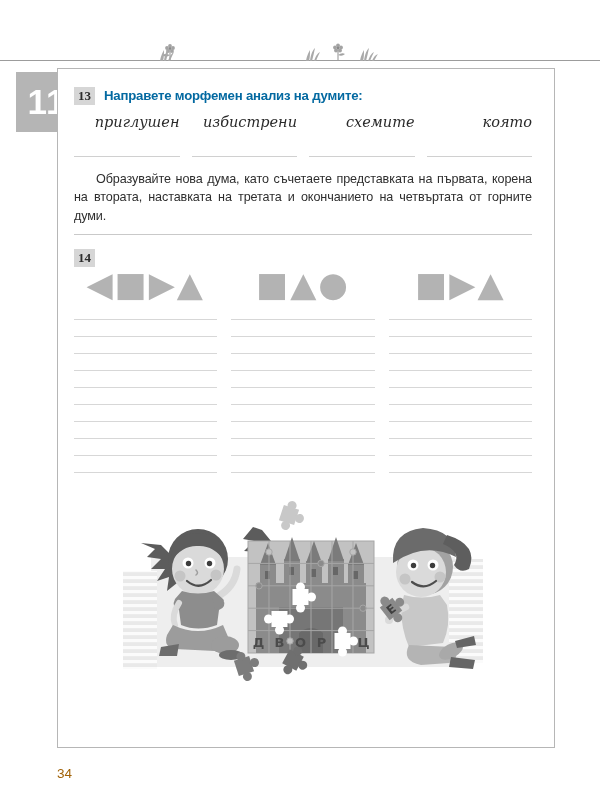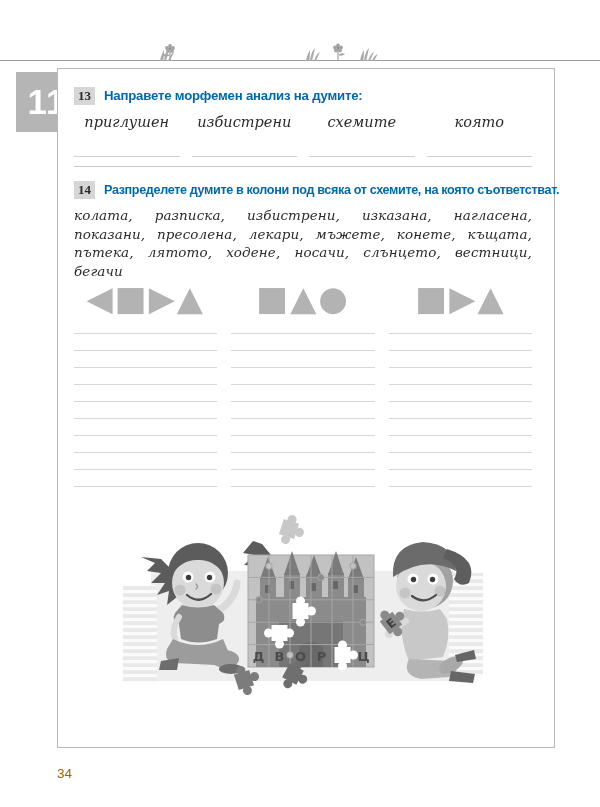--- a/index.html
+++ b/index.html
@@ -28,21 +28,21 @@
   .ex-header.h13 { margin-top: 18px; }
   .ex-header.h14 { margin-top: 14px; text-align: center; }
   .ex-num {
     background: #d6d6d6; color: #2b2b2b; font-weight: bold; font-size: 13px;
     padding: 1px 4px 1px 4px; margin-right: 9px; font-family: "Liberation Serif", serif;
   }
   .ex-title { font-weight: bold; font-size: 13.2px; letter-spacing: -0.2px; color: #0369a1; }
   .h14 .ex-title { font-size: 12.6px; letter-spacing: -0.35px; }
   .words-row {
     display: grid; grid-template-columns: repeat(4, 1fr); gap: 12px;
-    margin-top: 9px; text-align: center;
+    margin-top: 9px; text-align: right;
     font-family: "DejaVu Serif", serif; font-style: italic; font-size: 14.5px; color: #2a2a2a;
   }
   .lines13 { display: grid; grid-template-columns: repeat(4, 1fr); gap: 12px; margin-top: 25px; }
   .ans-line { height: 2px; border-bottom: 1.5px solid #d0d0d0; }
   .followup {
     margin-top: 13px; font-size: 12.6px; line-height: 1.45; color: #2e2e2e;
     text-align: justify; text-indent: 22px; letter-spacing: -0.1px;
   }
   .divider { margin-top: 9px; border: none; border-top: 1px solid #c9c9c9; }
   .word-list {
@@ -121,29 +121,28 @@
       <span>която</span>
     </div>
 
     <div class="lines13">
       <div class="ans-line"></div>
       <div class="ans-line"></div>
       <div class="ans-line"></div>
       <div class="ans-line"></div>
     </div>
 
+    <p class="followup">Образувайте нова дума, като съчетаете представката на първата, корена на втората, наставката на третата и окончанието на четвъртата от горните думи.</p>
 
     <hr class="divider">
 
     <div class="ex-header h14">
       <span class="ex-num">14</span>
-      <span class="ex-title">Разпределете думите в колони под всяка от схемите, на която съответстват.</span>
-    </div>
-
-    <p class="word-list">колата, разписка, избистрени, изказана, нагласена, показани, пресолена, лекари, мъжете, конете, къщата, пътека, лятото, ходене, носачи, слънцето, вестници, бегачи</p>
+    </div>
+
 
     <div class="schemas-row">
       <div class="schema">◀■▶▲</div>
       <div class="schema">■▲●</div>
       <div class="schema">■▶▲</div>
     </div>
 
     <div class="columns-row">
       <div>
         <div class="col-line"></div>

